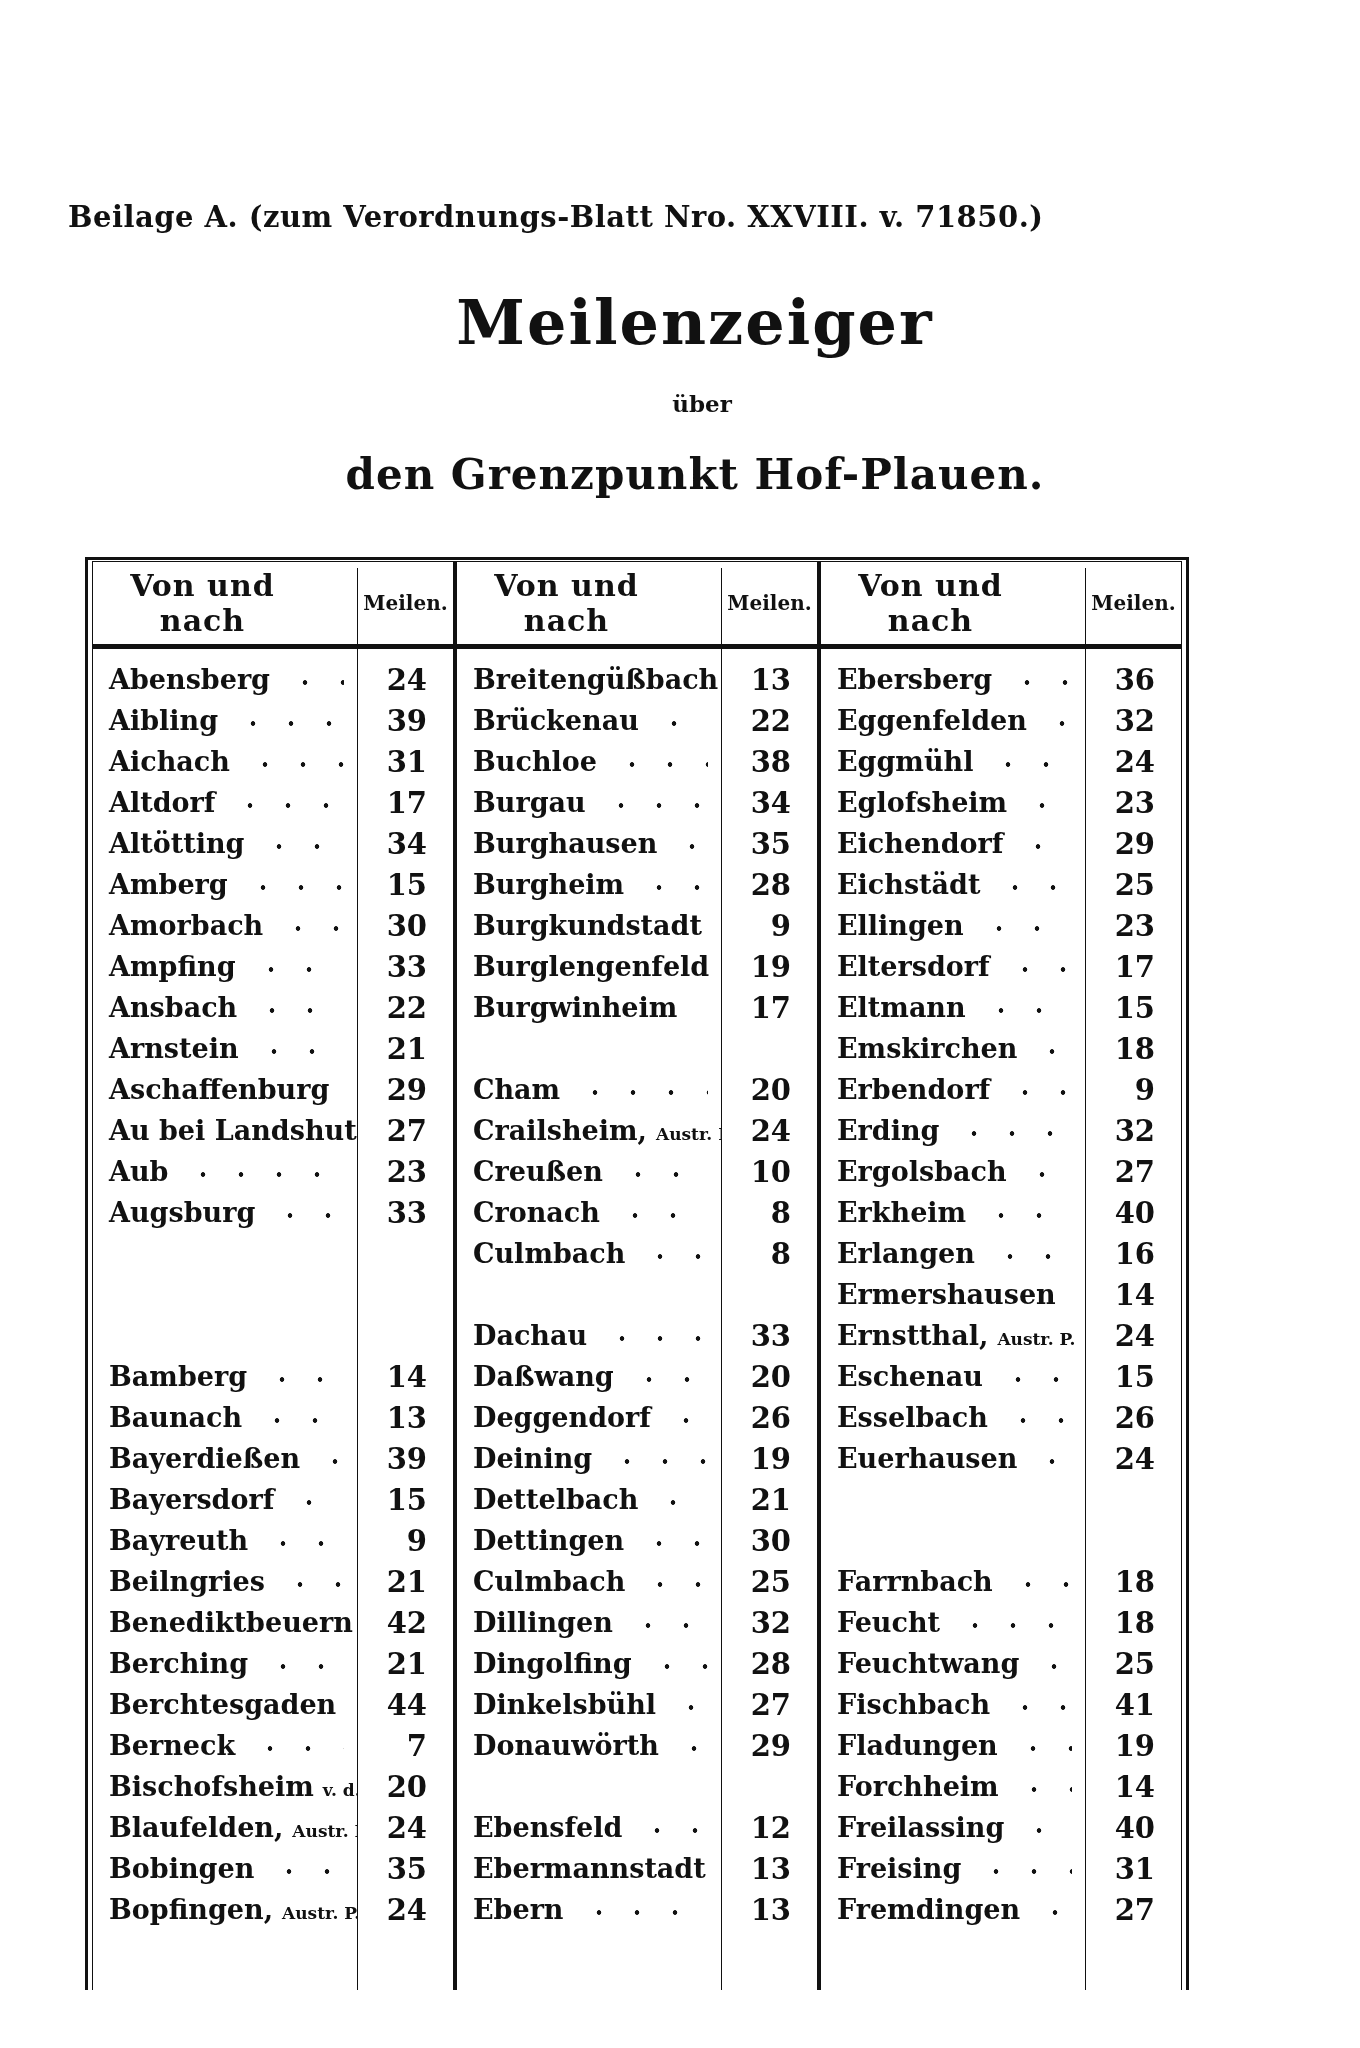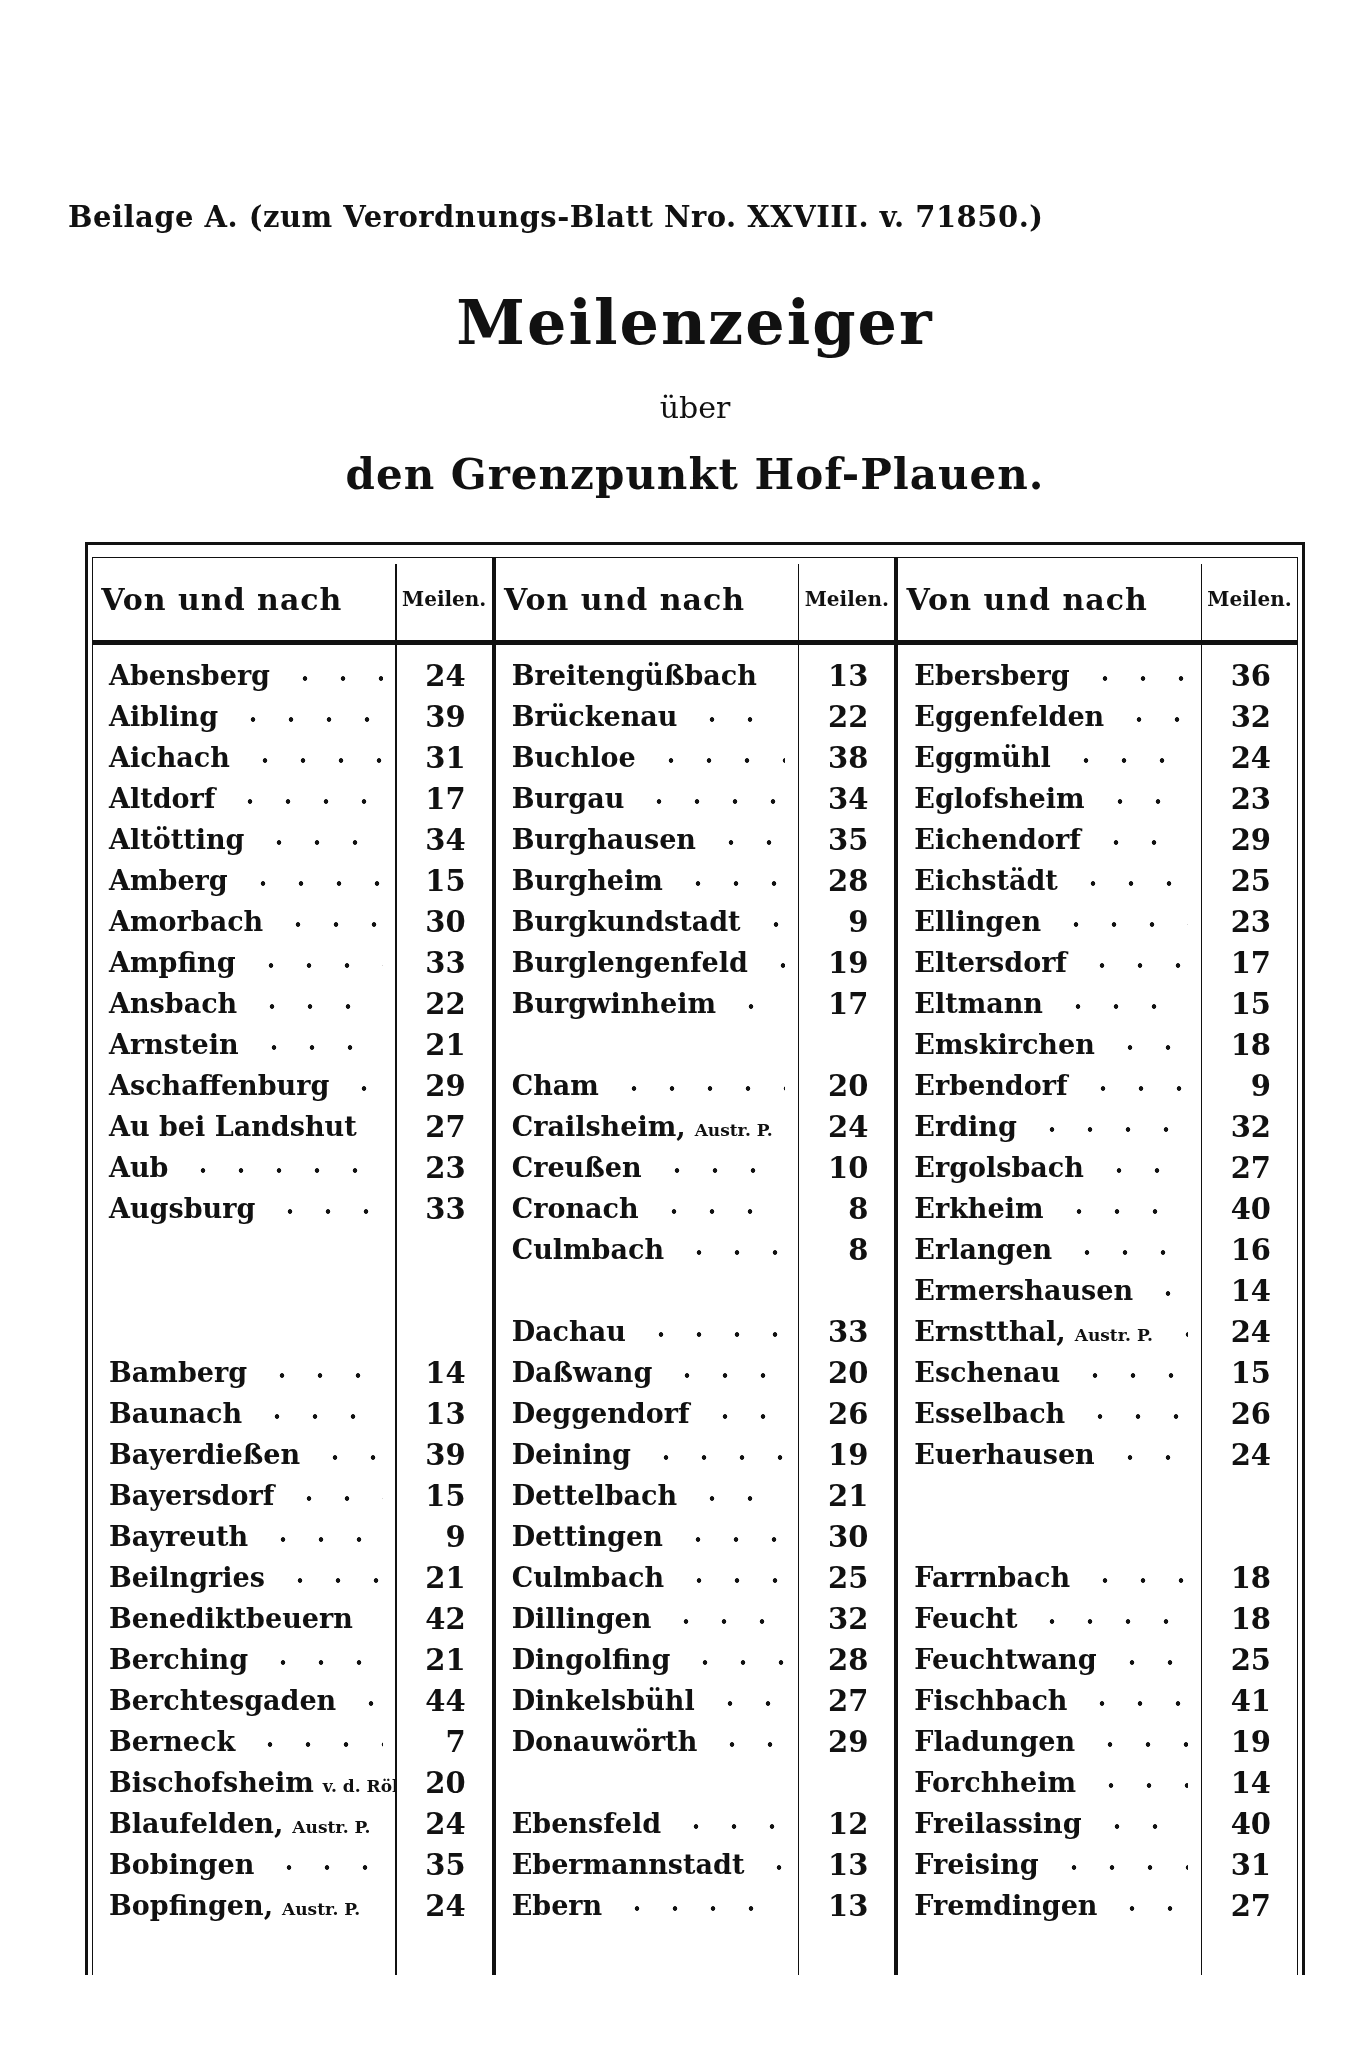--- a/index.html
+++ b/index.html
@@ -11,32 +11,32 @@
     color:#111;
     overflow:hidden;
   }
   .header-note{
     position:absolute;left:68px;top:200px;
     font-size:29px;font-weight:700;letter-spacing:0.5px;
   }
   .title-block{position:absolute;left:85px;top:286px;width:1220px;text-align:center;}
   .main-title{font-size:62px;font-weight:700;letter-spacing:2px;}
   .subtitle-connector{
-    position:absolute;left:85px;top:390px;width:1220px;text-align:center;
-    font-size:30px;font-weight:400;
+    position:absolute;left:92px;top:390px;width:1220px;text-align:center;
+    font-size:23px;font-weight:700;
   }
   .subtitle{
     position:absolute;left:85px;top:450px;width:1220px;text-align:center;
     font-size:42px;font-weight:700;letter-spacing:1px;
   }
   
   .mz-table{
-    position:absolute;left:85px;top:542px;width:1220px;height:1433px;
+    position:absolute;left:85px;top:557px;width:1104px;height:1433px;
     border:3px solid #111;border-bottom:none;
-    padding:12px 4px 0 4px;box-sizing:border-box;
+    padding:1px 4px 0 4px;box-sizing:border-box;
   }
   .mz-inner{
     border:1.5px solid #111;border-bottom:none;
     width:100%;height:100%;box-sizing:border-box;
     display:flex;flex-direction:row;
   }
   .group{flex:1 1 0;display:flex;flex-direction:column;min-width:0;}
   .group + .group{border-left:4px solid #111;}
   .ghead{
     position:relative;height:82px;flex:0 0 82px;

